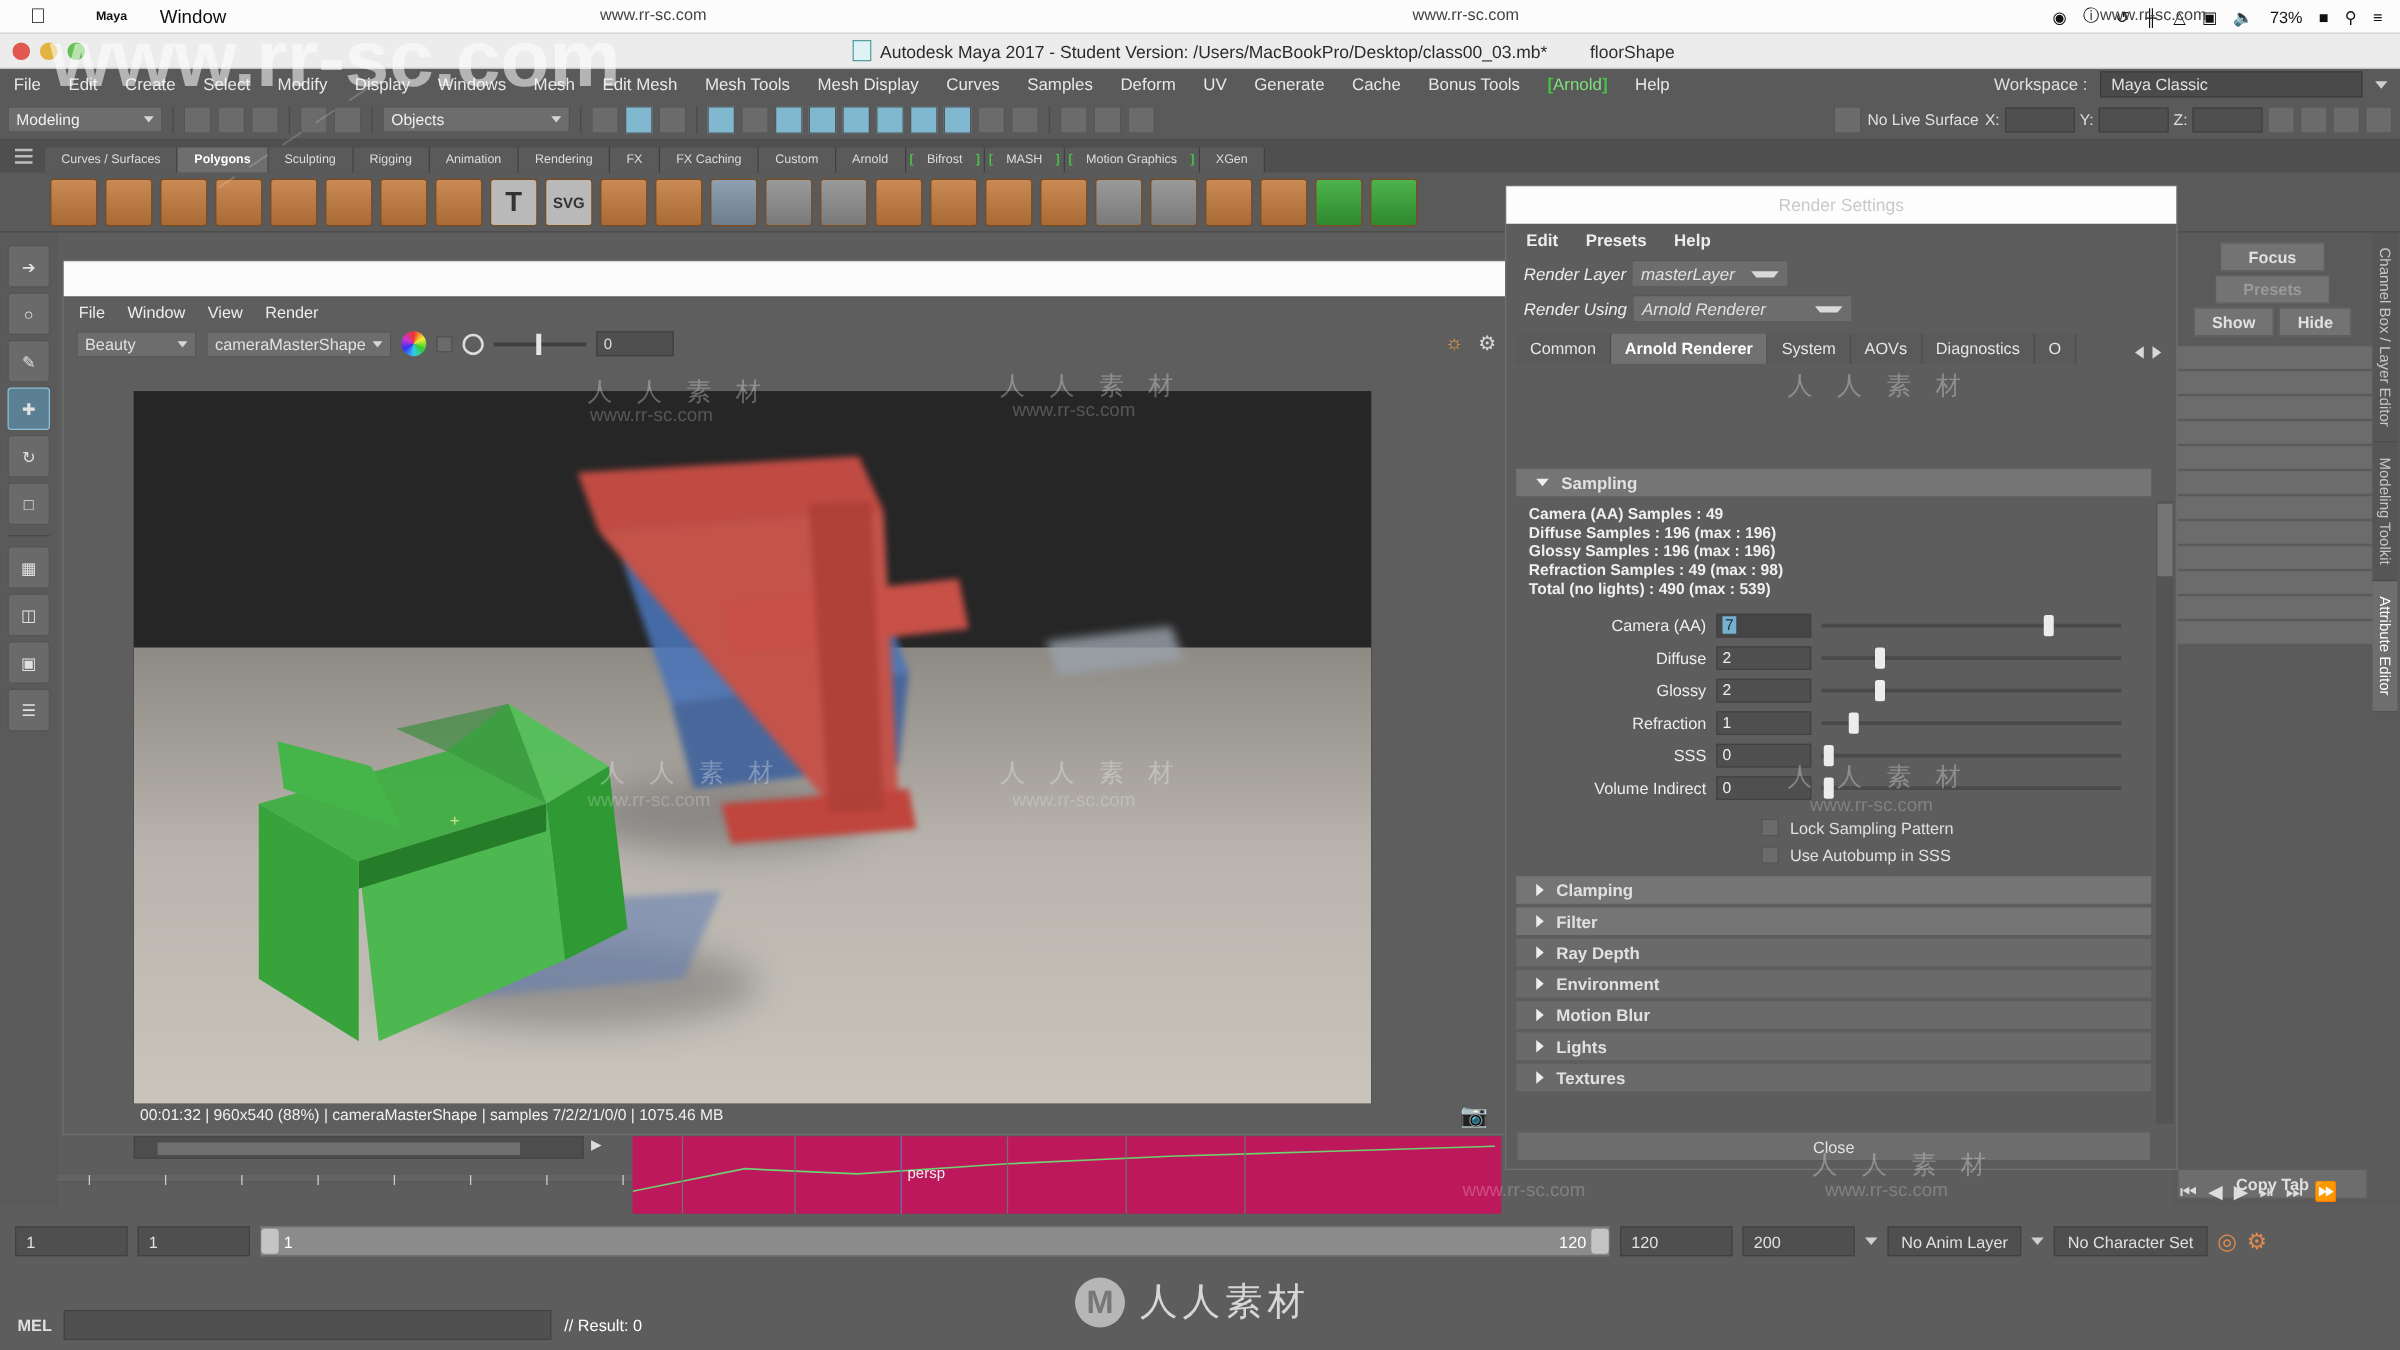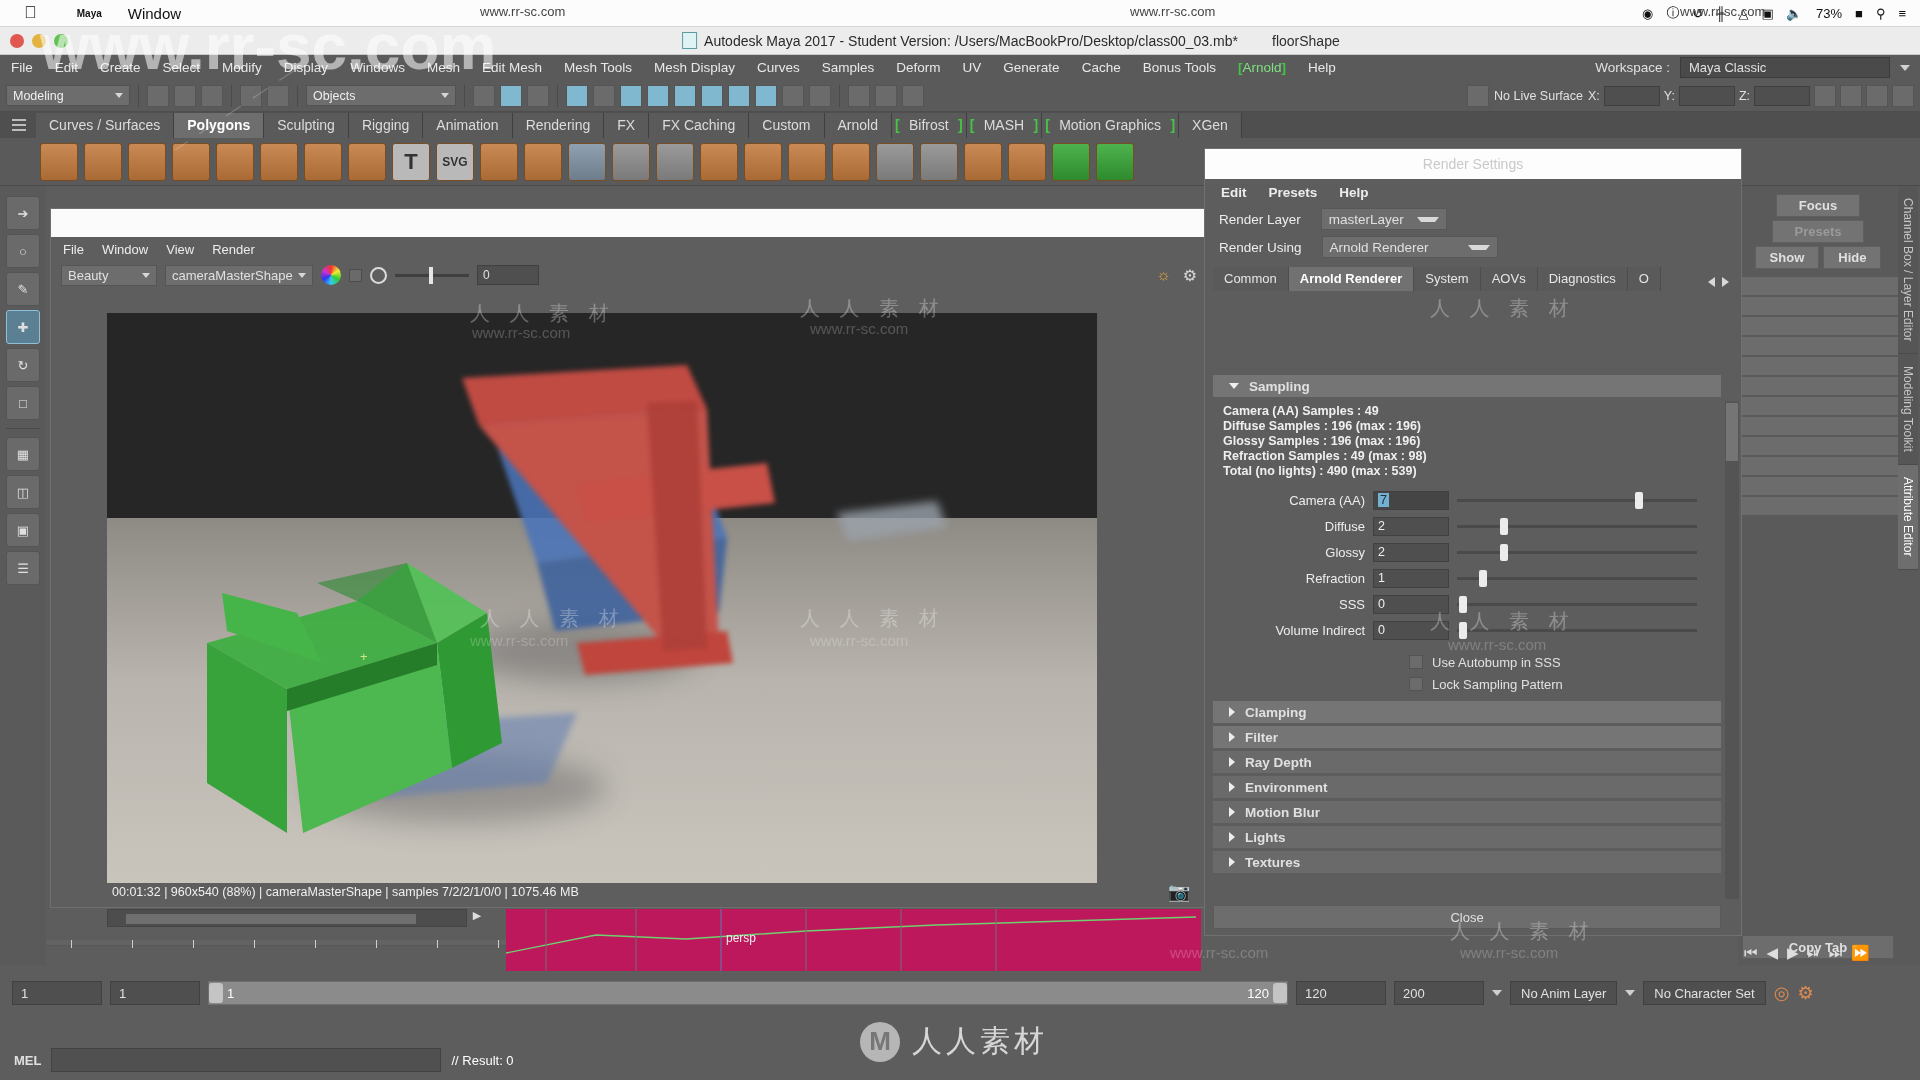--- a/index.html
+++ b/index.html
@@ -53,21 +53,21 @@
   .combo .arr{ margin-left:auto; border-left:4px solid transparent;border-right:4px solid transparent;
     border-top:5px solid #d6d6d6;}
   .tbtn{ width:22px;height:22px;background:#6b6b6b;border:1px solid #555;}
   .tbtn.hl{ background:#7fb8cf; }
   .tsep{ width:1px;height:22px;background:#4a4a4a;margin:0 3px;}
   .coords{ margin-left:auto; display:flex; align-items:center; gap:4px; }
   .coordfield{ background:#4f4f4f;border:1px solid #3f3f3f;height:20px;width:56px;}
 
   
   .shelftabs{ position:absolute; left:0; top:112px; width:1920px; height:26px;
-     background:#4f4f4f; display:flex; align-items:flex-end; z-index:23; font-size:14px;}
+     background:#4f4f4f; display:flex; align-items:flex-end; z-index:23; font-size:10px;}
   .hamb{ width:22px;height:22px;margin:0 6px 2px 8px; display:flex;flex-direction:column;
      justify-content:center;gap:3px;}
   .hamb i{display:block;height:2px;background:#bdbdbd;width:14px;margin:0 auto;}
   .stab{ padding:4px 13px 5px; color:#dcdcdc; border-right:1px solid #3f3f3f;
       background:#5a5a5a; white-space:nowrap;}
   .stab.active{ background:#6e6e6e; color:#fff; font-weight:bold;}
   .stab.brk{ position:relative; }
   .stab.brk:before{content:"[";color:#47c447;font-weight:bold;position:absolute;left:3px;}
   .stab.brk:after{content:"]";color:#47c447;font-weight:bold;position:absolute;right:3px;}
 
@@ -118,21 +118,21 @@
      background:linear-gradient(#8e8a84,#b9b5ae 45%,#c9c5bd);}
   .shad{position:absolute;background:rgba(40,40,45,.28);border-radius:50%;filter:blur(14px);}
 
   
   .rsw{ position:absolute; left:1204px; top:148px; width:538px; height:788px;
      background:#5d5d5d; border:1px solid #707070; z-index:33;}
   .rsw-title{ height:30px; background:#fdfdfd; display:flex; align-items:center;
      justify-content:center; color:#c9c9c9; font-size:14px;}
   .rsw-menu{ height:26px; display:flex; align-items:center; gap:22px; padding:0 16px;
      font-size:13.5px; color:#ededed; font-weight:bold;}
-  .rsrow{ display:flex; align-items:center; gap:20px; padding:3px 14px; font-size:13.5px;}
+  .rsrow{ display:flex; align-items:center; gap:4px; padding:3px 14px; font-size:13.5px;font-style:italic;}
   .rsrow .lab{ color:#ededed; }
   .rscombo{ background:#6d6d6d; border:1px solid #585858; height:22px; display:flex;
       align-items:center; padding:0 7px; min-width:110px;}
   .rscombo .arr{ margin-left:auto; padding-left:14px; border-left:4px solid transparent;
       border-right:4px solid transparent; border-top:5px solid #d9d9d9;}
   .rstabs{ display:flex; align-items:flex-end; margin:6px 8px 0; font-size:13px; }
   .rstab{ padding:4px 11px 5px; background:#5a5a5a; color:#e6e6e6; border-right:1px solid #4c4c4c;}
   .rstab.active{ background:#717171; color:#fff; font-weight:bold;}
   .rsarrows{ margin-left:auto; display:flex; gap:7px; padding:0 4px 4px;}
   .tri-l{border-top:5px solid transparent;border-bottom:5px solid transparent;border-right:7px solid #d8d8d8;}
@@ -590,25 +590,25 @@
       <span class="slab">Volume Indirect</span>
       <span class="slfield">0</span>
       <span class="track">
           <i class="knob" id="k5" style="left: 1%;"></i>
         </span>
     </div>
 
     <div style="height:8px"></div>
     <div class="cbrow">
       <span class="cbox"></span>
-      <span>Use Autobump in SSS</span>
+      <span>Lock Sampling Pattern</span>
     </div>
     <div class="cbrow">
       <span class="cbox"></span>
-      <span>Lock Sampling Pattern</span>
+      <span>Use Autobump in SSS</span>
     </div>
     <div style="height:6px"></div>
 
     <div class="sect">
       <i class="caret-r"></i>
       <span>Clamping</span>
     </div>
     <div class="sect">
       <i class="caret-r"></i>
       <span>Filter</span>

